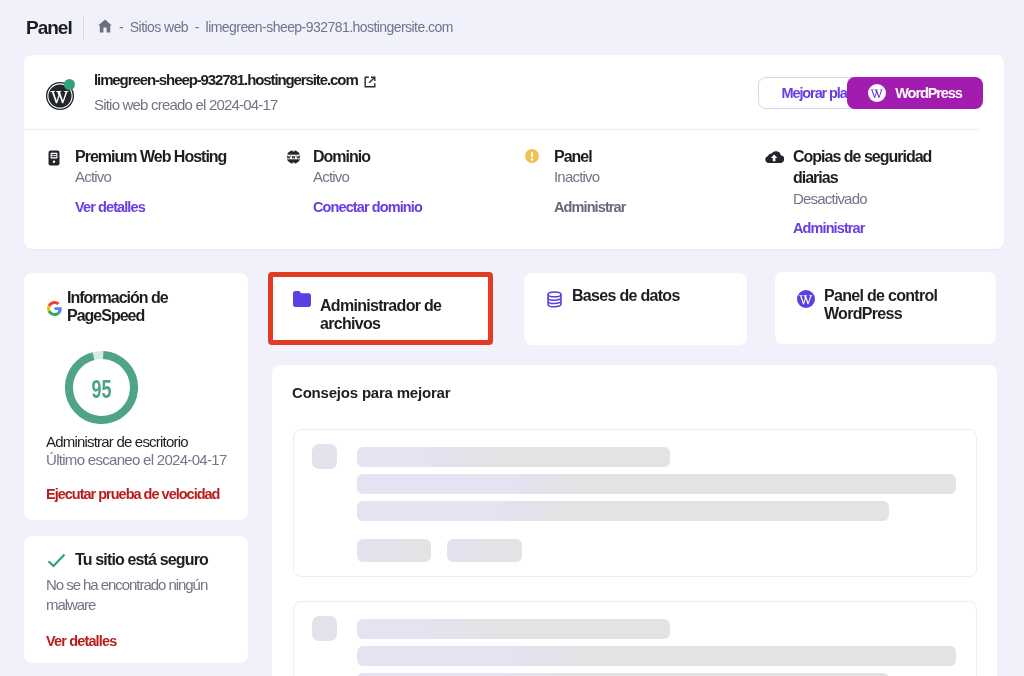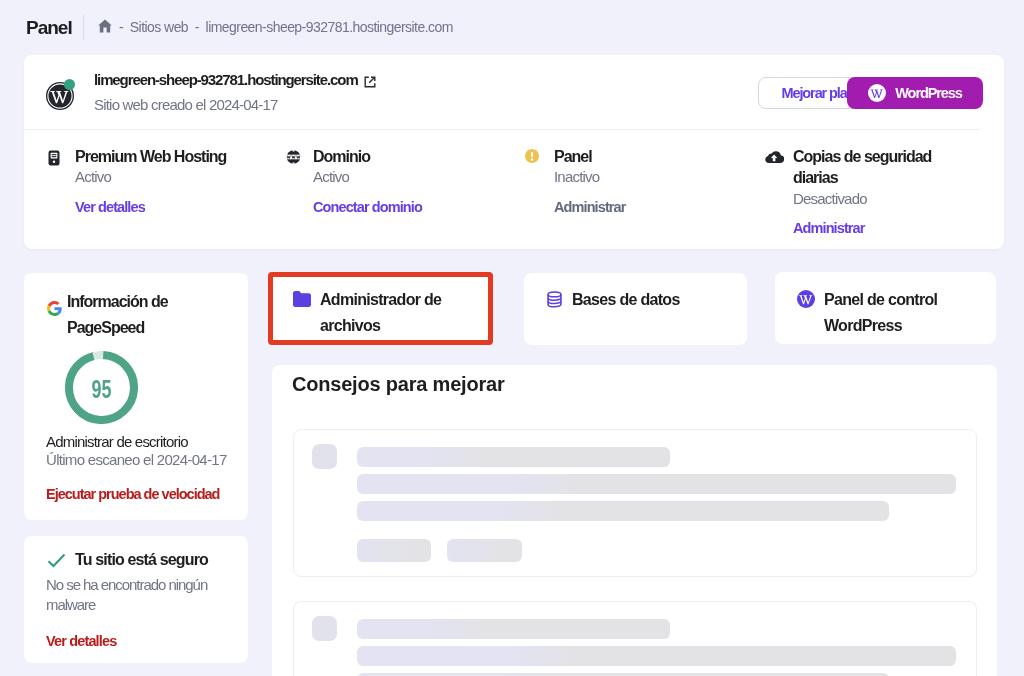--- a/index.html
+++ b/index.html
@@ -40,39 +40,39 @@
 .col .l { position:absolute; left:27px; font-size:14.5px; font-weight:bold; letter-spacing:-0.9px; white-space:nowrap; }
 #col1 { left:48px; } #col2 { left:286px; } #col3 { left:527px; } #col4 { left:766px; }
 .s1 { top:22px; } .l1 { top:53px; }
 .s2 { top:44px; } .l2 { top:74px; }
 
 
 #ps-card { left:24px; top:273px; width:224px; height:247px; }
 #red-card { left:268px; top:272px; width:225px; height:73px; background:#fff; border:5px solid #e23b22; border-radius:4px; position:absolute; }
 #db-card { left:524px; top:273px; width:223px; height:72px; }
 #wp-card { left:775px; top:272px; width:221px; height:72px; }
-.tile-t { position:absolute; font-size:16px; font-weight:bold; letter-spacing:-0.7px; line-height:26px; }
+.tile-t { position:absolute; font-size:16px; font-weight:bold; letter-spacing:-0.7px; line-height:18px; }
 
 
 #ps-title { left:67px; top:288.5px; width:150px; letter-spacing:-1.0px; }
 #gauge { left:65px; top:351px; }
 #ps-l1 { left:46px; top:433px; font-size:15px; letter-spacing:-0.8px; }
 #ps-l2 { left:46px; top:450.5px; font-size:15px; letter-spacing:-0.7px; color:#727586; }
 #ps-link { left:46px; top:486px; letter-spacing:-1.0px; }
 
 
 #sec-card { left:24px; top:536px; width:224px; height:127px; }
 #sec-check { left:47px; top:553px; }
 #sec-title { left:75px; top:551px; font-size:16px; font-weight:bold; letter-spacing:-0.85px; }
 #sec-sub { left:46px; top:574.5px; width:185px; font-size:15px; letter-spacing:-1.05px; color:#727586; line-height:20.5px; }
 #sec-link { left:46px; top:632.5px; }
 
 
 #big-card { left:272px; top:365px; width:725px; height:400px; }
-#big-title { left:20px; top:8px; font-size:20px; font-weight:bold; letter-spacing:-0.2px; }
+#big-title { left:20px; top:19px; font-size:15px; font-weight:bold; letter-spacing:-0.2px; }
 .skel { position:absolute; left:21px; width:684px; height:148px; border:1px solid #eceef4; border-radius:8px; }
 #skel1 { top:64px; } #skel2 { top:236px; height:164px; border-bottom:none; border-bottom-left-radius:0; border-bottom-right-radius:0; }
 .skel .av { position:absolute; left:18px; top:14px; width:25px; height:25px; border-radius:7px; background:#e2e2ec; }
 .bar { position:absolute; left:63px; border-radius:6px; height:20px; }
 .b1 { top:17px; width:313px; background:linear-gradient(90deg,#e3e3f1 0px,#e3e3f1 70px,#e3e3e6 130px); }
 .b2 { top:44px; width:599px; background:linear-gradient(90deg,#e3e3f1 0px,#e3e3f1 160px,#e3e3e6 220px); }
 .b3 { top:71px; width:532px; background:linear-gradient(90deg,#e3e3f1 0px,#e3e3f1 145px,#e3e3e6 200px); }
 .bb1 { top:109px; width:74px; height:23px; background:linear-gradient(90deg,#e3e3f1 0px,#e3e3e6 60px); }
 .bb2 { top:109px; left:153px; width:75px; height:23px; background:linear-gradient(90deg,#e3e3f1 0px,#e3e3e6 60px); }
 </style>
@@ -170,21 +170,21 @@
   <text x="36.5" y="47" text-anchor="middle" font-size="25" font-weight="bold" fill="#4fa486" font-family="Liberation Sans" textLength="20" lengthAdjust="spacingAndGlyphs">95</text>
 </svg>
 <div class="abs" id="ps-l1">Administrar de escritorio</div>
 <div class="abs" id="ps-l2">Último escaneo el 2024-04-17</div>
 <div class="abs link" id="ps-link">Ejecutar prueba de velocidad</div>
 
 <div id="red-card"></div>
 <svg class="abs" style="left:293px;top:291px" width="18" height="16" viewBox="0 0 18 16">
     <path fill="#5b3fe0" d="M0 2.2 C0 1 1 0 2.2 0 L6.2 0 L8.2 2.2 L15.8 2.2 C17 2.2 18 3.2 18 4.4 L18 13.8 C18 15 17 16 15.8 16 L2.2 16 C1 16 0 15 0 13.8 Z"></path>
   </svg>
-<div class="abs tile-t" style="left:320px;top:287px;width:150px">Administrador de archivos</div>
+<div class="abs tile-t" style="left:320px;top:297px;width:150px">Administrador de archivos</div>
 
 <div class="card" id="db-card"></div>
 <svg class="abs" style="left:546px;top:291px" width="17" height="17" viewBox="0 0 17 17">
     <g fill="none" stroke="#5b3fe0" stroke-width="1.6">
       <ellipse cx="8.5" cy="3.4" rx="6.4" ry="2.35"></ellipse>
       <path d="M2.1 3.4 L2.1 13.4 A6.4 2.35 0 0 0 14.9 13.4 L14.9 3.4"></path>
       <path d="M2.1 6.9 A6.4 2.35 0 0 0 14.9 6.9"></path>
       <path d="M2.1 10.2 A6.4 2.35 0 0 0 14.9 10.2"></path>
     </g>
   </svg>

